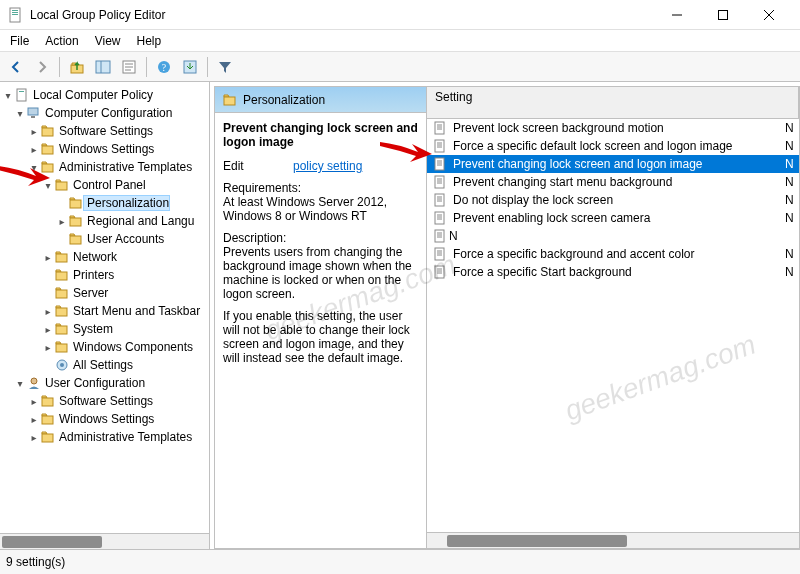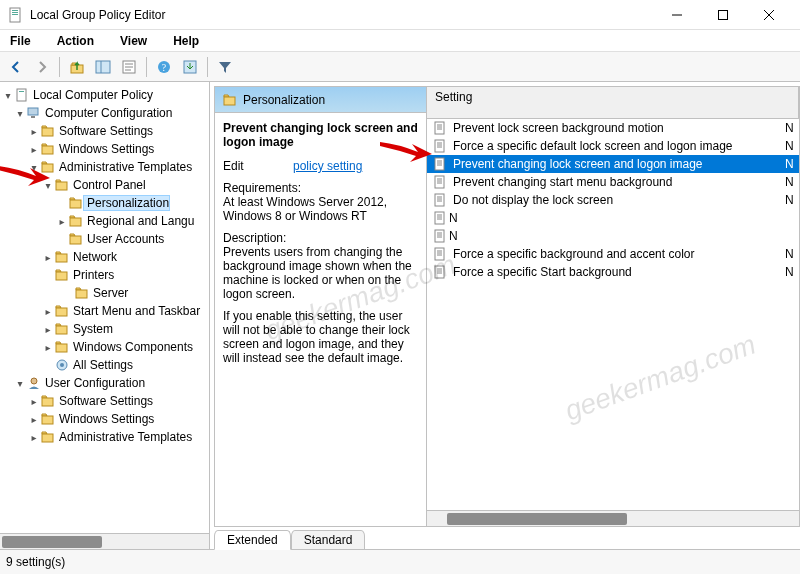--- a/index.html
+++ b/index.html
@@ -28,24 +28,23 @@
   .win-btn {
     width: 46px; height: 30px;
     display: flex; align-items: center; justify-content: center;
     font-size: 13px;
   }
   .menubar {
     height: 22px;
     display: flex;
     align-items: center;
     padding: 0 6px;
-    gap: 18px;
+    gap: 8px;
     font-size: 12px;
     border-bottom: 1px solid #e0e0e0;
-    font-weight: bold;
   }
   .menubar span { padding: 2px 4px; }
   .toolbar {
     height: 30px;
     display: flex;
     align-items: center;
     padding: 0 4px;
     gap: 2px;
     border-bottom: 1px solid #c0c0c0;
     background: #f7f7f7;
@@ -432,21 +431,21 @@
       <div class="tree-item" style="padding-left:42px">
         <span class="twisty"></span>
         <span class="ticon">
             <svg width="14" height="14">
               <path d="M1 4 L1 2 L5 2 L6 4 Z" fill="#f6d679" stroke="#b78b1f"></path>
               <rect x="1" y="4" width="11" height="8" fill="#f6d679" stroke="#b78b1f"></rect>
             </svg>
           </span>
         <span class="tlabel">Printers</span>
       </div>
-      <div class="tree-item" style="padding-left:62px">
+      <div class="tree-item" style="padding-left:42px">
         <span class="twisty"></span>
         <span class="ticon">
             <svg width="14" height="14">
               <path d="M1 4 L1 2 L5 2 L6 4 Z" fill="#f6d679" stroke="#b78b1f"></path>
               <rect x="1" y="4" width="11" height="8" fill="#f6d679" stroke="#b78b1f"></rect>
             </svg>
           </span>
         <span class="tlabel">Server</span>
       </div>
       <div class="tree-item" style="padding-left:42px">
@@ -629,20 +628,21 @@
             </div>
             <div class="setting-row">
               <span class="sicon">
                 <svg width="14" height="14">
                   <rect x="2" y="1" width="9" height="12" fill="#fff" stroke="#888"></rect>
                   <line x1="4" y1="4" x2="9" y2="4" stroke="#888"></line>
                   <line x1="4" y1="6" x2="9" y2="6" stroke="#888"></line>
                   <line x1="4" y1="8" x2="9" y2="8" stroke="#888"></line>
                 </svg>
               </span>
+              <span class="slabel">Prevent enabling lock screen camera</span>
               <span class="sstate">N</span>
             </div>
             <div class="setting-row">
               <span class="sicon">
                 <svg width="14" height="14">
                   <rect x="2" y="1" width="9" height="12" fill="#fff" stroke="#888"></rect>
                   <line x1="4" y1="4" x2="9" y2="4" stroke="#888"></line>
                   <line x1="4" y1="6" x2="9" y2="6" stroke="#888"></line>
                   <line x1="4" y1="8" x2="9" y2="8" stroke="#888"></line>
                 </svg>
@@ -673,24 +673,20 @@
               <span class="slabel">Force a specific Start background</span>
               <span class="sstate">N</span>
             </div>
           </div>
         <div class="hscroll">
           <div class="thumb" style="left:20px; width:180px;"></div>
         </div>
       </div>
     </div>
 
-    <div class="tabs">
-      <div class="tab active">Extended</div>
-      <div class="tab">Standard</div>
-    </div>
   </div>
 
   <svg class="red-arrow" style="left:-4px; top:80px;" width="56" height="30">
     <path d="M2 4 Q20 6 40 14 L34 6 L54 16 L32 24 L38 18 Q20 12 2 8 Z" fill="#d80000"></path>
   </svg>
   <svg class="red-arrow" style="left:378px; top:56px;" width="56" height="30">
     <path d="M2 4 Q20 6 40 14 L34 6 L54 16 L32 24 L38 18 Q20 12 2 8 Z" fill="#d80000"></path>
   </svg>
 
   <div class="watermark" style="left:260px; top:200px;">geekermag.com</div>

